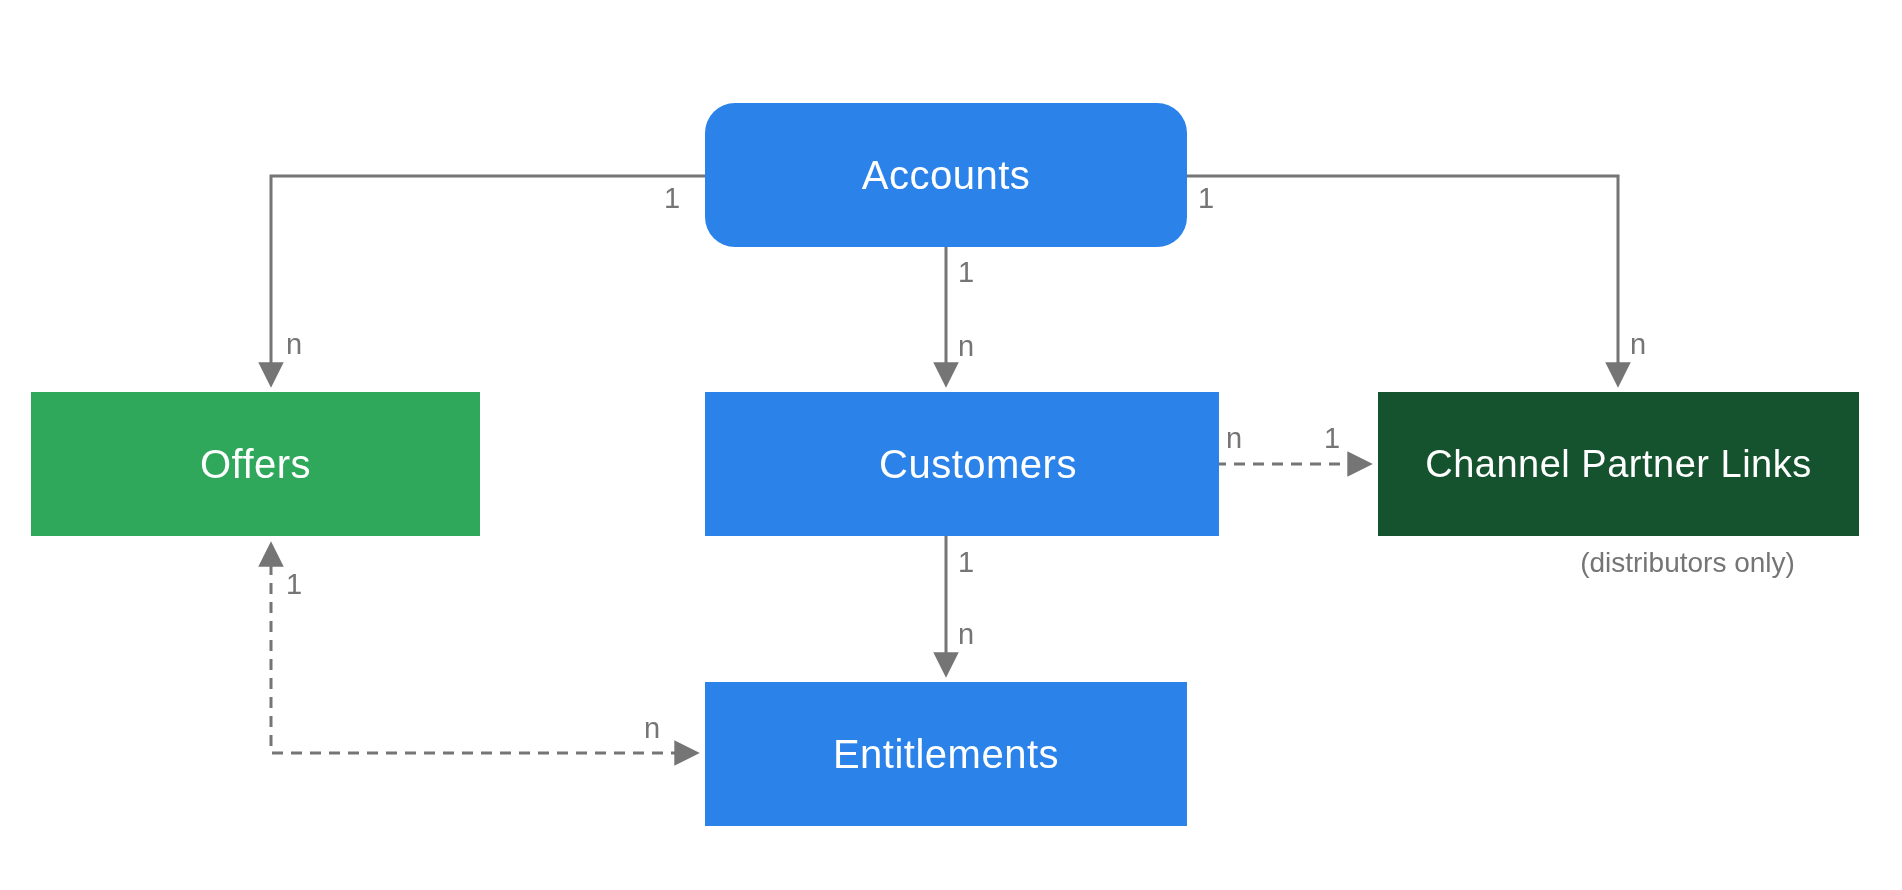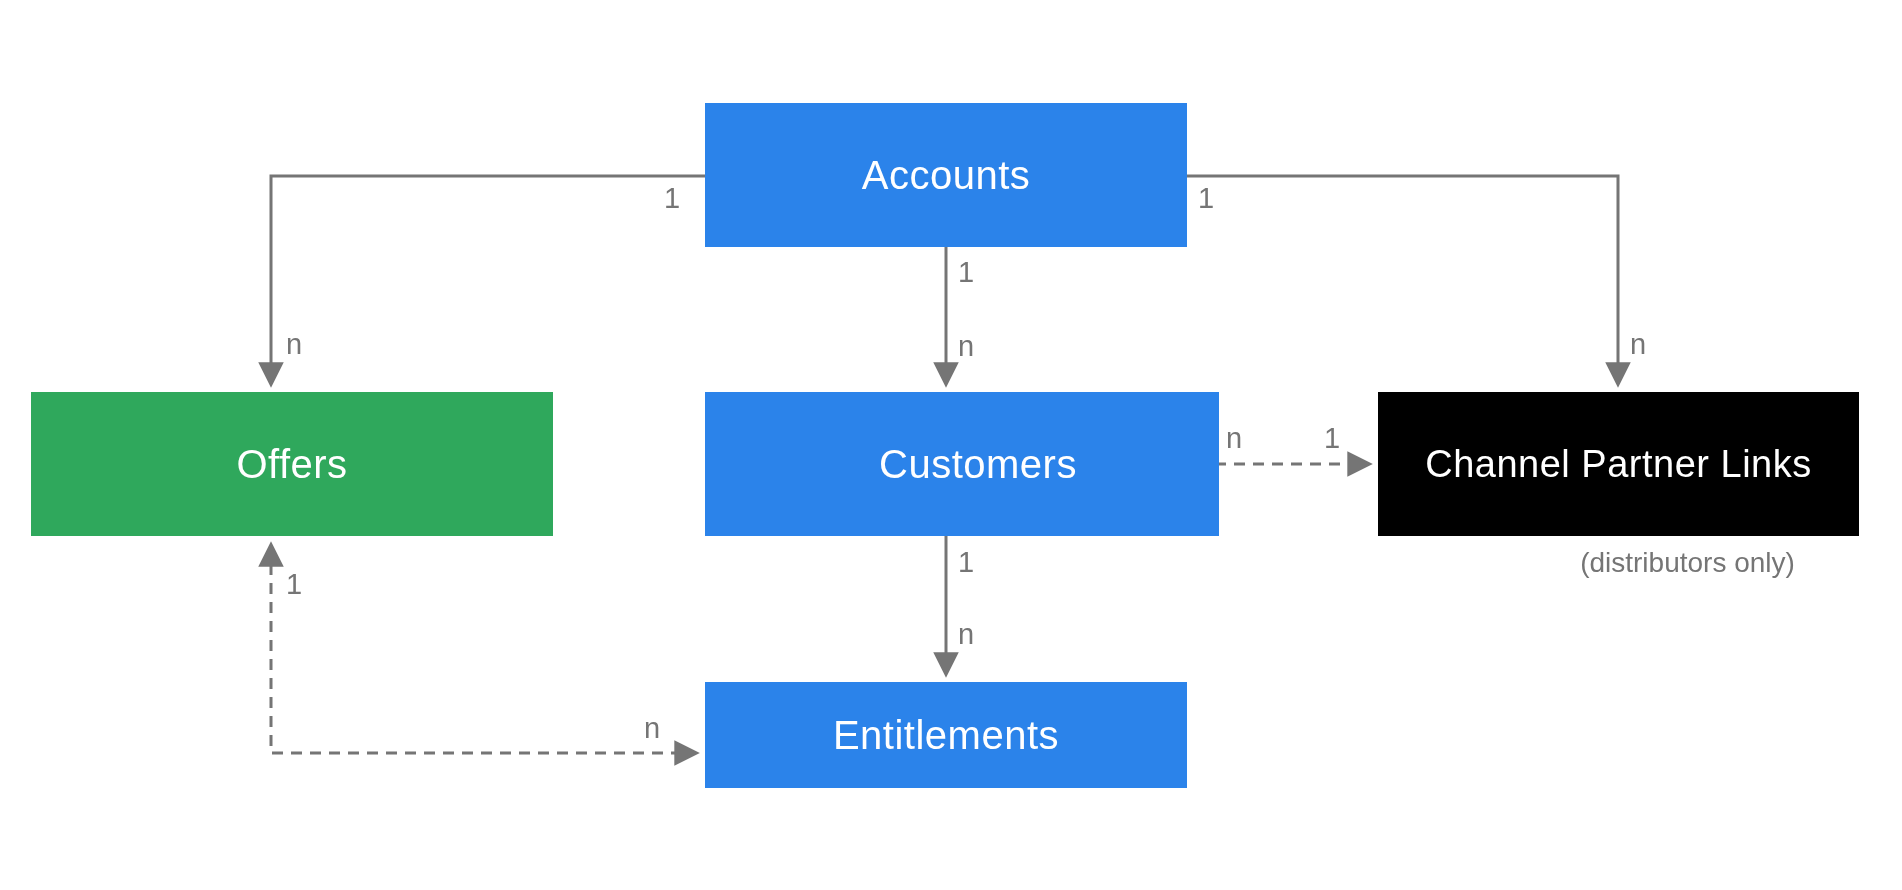--- a/index.html
+++ b/index.html
@@ -33,25 +33,25 @@
   .entity {
     position: absolute;
     display: flex;
     align-items: center;
     justify-content: center;
     color: #ffffff;
     font-size: 40px;
     letter-spacing: 0.5px;
     text-align: center;
   }
-  .entity-accounts     { left: 705px;  top: 103px; width: 482px; height: 144px; }
-  .entity-offers       { left: 31px;   top: 392px; width: 522px; height: 144px; }
+  .entity-accounts     { left: 705px;  top: 103px; width: 482px; height: 144px; border-radius: 30px; }
+  .entity-offers       { left: 31px;   top: 392px; width: 449px; height: 144px; }
   .entity-customers    { left: 705px;  top: 392px; width: 482px; height: 144px; padding-left: 32px; }
   .entity-cpl          { left: 1378px; top: 392px; width: 481px; height: 144px; font-size: 38px; }
-  .entity-entitlements { left: 705px;  top: 682px; width: 482px; height: 106px; }
+  .entity-entitlements { left: 705px;  top: 682px; width: 482px; height: 144px; }
   .card-label {
     position: absolute;
     color: #757575;
     font-size: 29px;
     line-height: 1;
     white-space: nowrap;
   }
   .entity-note {
     position: absolute;
     left: 1447px;
@@ -99,21 +99,21 @@
   </div>
 
   <div class="entity entity-offers" style="background-color: rgb(47, 168, 92);">
     <span>Offers</span>
   </div>
 
   <div class="entity entity-customers" style="background-color: rgb(43, 131, 234);">
     <span>Customers</span>
   </div>
 
-  <div class="entity entity-cpl" style="background-color: #000000;">
+  <div class="entity entity-cpl" style="background-color: #14532d;">
     <span>Channel Partner Links</span>
   </div>
 
   <div class="entity-note">(distributors only)</div>
 
   <div class="entity entity-entitlements" style="background-color: rgb(43, 131, 234);">
     <span>Entitlements</span>
   </div>
 
   <span class="card-label lbl-acc-off-1">1</span>

